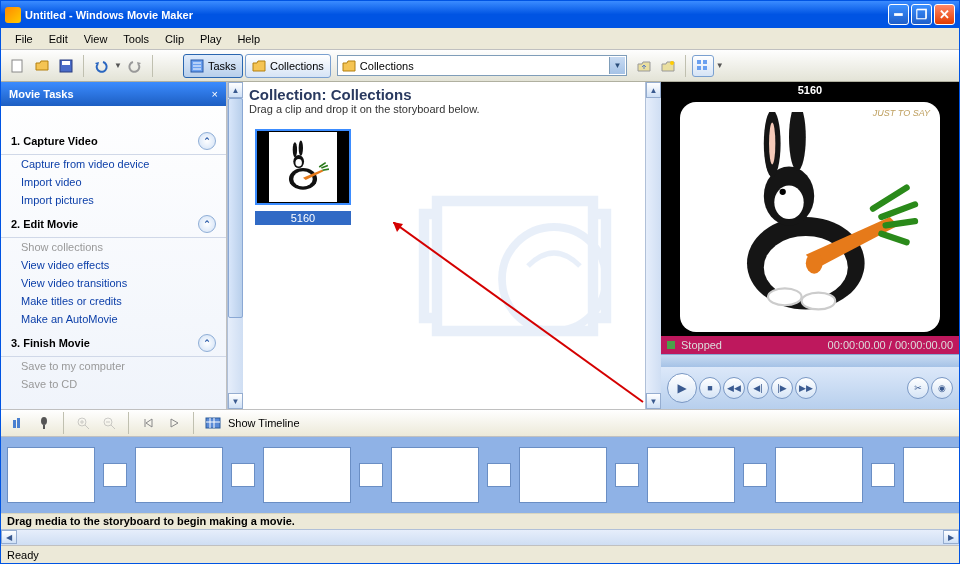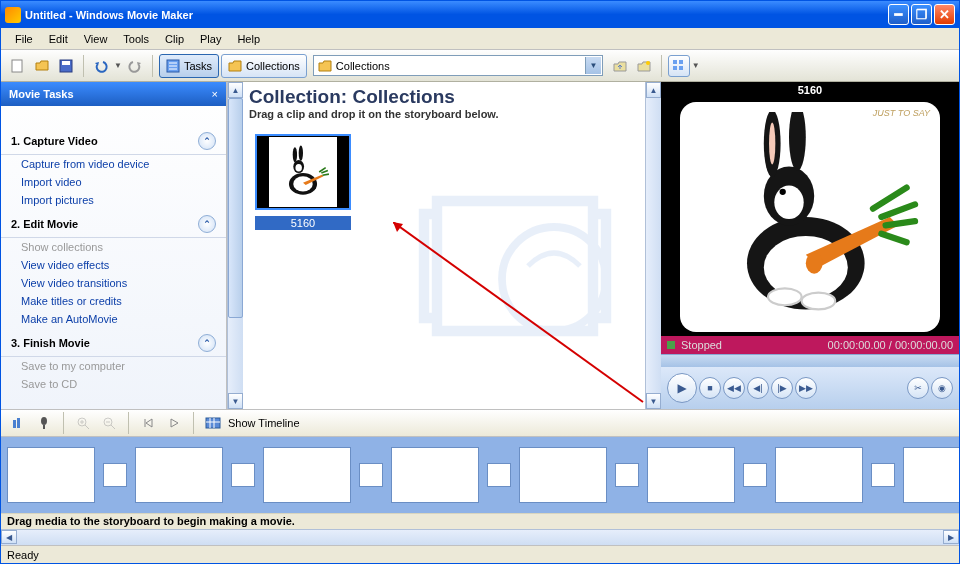--- a/index.html
+++ b/index.html
@@ -17,21 +17,21 @@
 
 
 .menubar { height: 22px; background: #ece9d8; border-bottom: 1px solid #c0c0c0; display:flex; align-items:center; padding: 0 6px; gap: 0; }
 .menu-item { padding: 2px 8px; cursor: default; }
 
 
 .toolbar { height: 32px; background: linear-gradient(#fefefe,#e3e3d6); border-bottom: 1px solid #b0b0a0; display:flex; align-items:center; padding: 0 6px; gap: 2px; }
 .tb-btn { width: 22px; height: 22px; display:flex; align-items:center; justify-content:center; border:1px solid transparent; border-radius:3px; cursor:default;}
 .tb-sep { width:1px; height:22px; background:#c0c0b0; margin:0 4px; }
 .tb-toggle { height:24px; display:flex; align-items:center; padding:2px 6px; gap:4px; border:1px solid #7aa0d0; background:linear-gradient(#fff,#d6e4f6); border-radius:3px; }
-.tb-toggle.sel { background:linear-gradient(#e0ecfb,#b8cfeb); border-color:#2a66b0; }
+.tb-toggle.sel { background:linear-gradient(#e0ecfb,#b8cfeb); border-color:#2a66b0;margin-left:24px; }
 .tb-combo { height:21px; flex:0 0 290px; border:1px solid #7f9db9; background:#fff; display:flex; align-items:center; padding:0 4px; margin:0 4px; position:relative;}
 .tb-combo .arrow { position:absolute; right:1px; top:1px; bottom:1px; width:16px; background:linear-gradient(#c8dbf2,#a5c2e6); border-left:1px solid #7f9db9; display:flex;align-items:center;justify-content:center;color:#2a4d7a; font-size:8px;}
 
 
 .main { flex:1; display:flex; background:#fff; min-height:0; }
 .tasks-pane { width:226px; background:linear-gradient(to bottom,#fff,#f0f4fb); border-right:1px solid #c0c0c0; display:flex; flex-direction:column; }
 .tasks-header { height:24px; background:linear-gradient(to bottom,#3b8cff,#1d5ec2); color:#fff; font-weight:bold; display:flex; align-items:center; padding:0 8px; font-size:12px; justify-content:space-between;}
 .tasks-header .close-x { color:#fff; font-weight:normal; cursor:default;}
 .tasks-body { flex:1; overflow:hidden; padding:20px 0;}
 .task-section-title { font-weight:bold; font-size:12px; color:#000; padding:6px 10px 4px 10px; display:flex; justify-content:space-between; align-items:center; border-bottom:1px solid #d0d8e8;}
@@ -39,22 +39,22 @@
 .task-link { color:#0b3ea8; padding:3px 10px 3px 20px; cursor:default; }
 .task-link.dis { color:#999; }
 
 .scrollbar-v { width:16px; background:linear-gradient(90deg,#e6eefb,#cfdef3); border-left:1px solid #b0c0d8; display:flex; flex-direction:column; }
 .sb-btn { height:16px; background:linear-gradient(#fff,#cfe0f6); border:1px solid #95add0; display:flex;align-items:center;justify-content:center; font-size:8px; color:#3a5a90;}
 .sb-thumb { flex:0 0 220px; background:linear-gradient(90deg,#d8e6fa,#b8cfeb); border:1px solid #8aa8d4; border-radius:2px; margin:0;}
 .sb-track { flex:1; }
 
 .collection-pane { flex:1; background:#fff; display:flex; position:relative; min-width:0;}
 .collection-content { flex:1; padding:4px 6px; position:relative; overflow:hidden;}
-.coll-title { font-weight:bold; font-size:19px; color:#2a3a60; }
-.coll-sub { font-size:11px; color:#333; margin-bottom:8px;font-weight:bold;}
+.coll-title { font-weight:bold; font-size:15px; color:#2a3a60; }
+.coll-sub { font-size:11px; color:#333; margin-bottom:8px;}
 .clip-thumb { width:96px; height:76px; border:2px solid #3b8cff; background:#000; display:inline-flex; align-items:center; justify-content:center; margin:6px;}
 .clip-thumb-inner { width:68px; height:70px; background:#fff; display:flex; align-items:center; justify-content:center;}
 .clip-label { display:block; width:96px; text-align:center; background:#316ac5; color:#fff; margin-left:6px; padding:1px 0;}
 .watermark { position:absolute; right:0; bottom:0; width:260px; height:260px; opacity:0.12; pointer-events:none; }
 .arrow-anno { position:absolute; left:150px; top:140px; pointer-events:none; }
 
 .preview-pane { width:298px; background:#4a7ac0; display:flex; flex-direction:column; }
 .preview-title { height:18px; background:#000; color:#fff; text-align:center; font-weight:bold; display:flex;align-items:center;justify-content:center;}
 .preview-video { flex:1; background:#000; display:flex; align-items:center; justify-content:center; padding:4px;}
 .preview-img { width:260px; height:230px; background:#fff; display:flex; align-items:center; justify-content:center; position:relative;border-radius:16px;}

